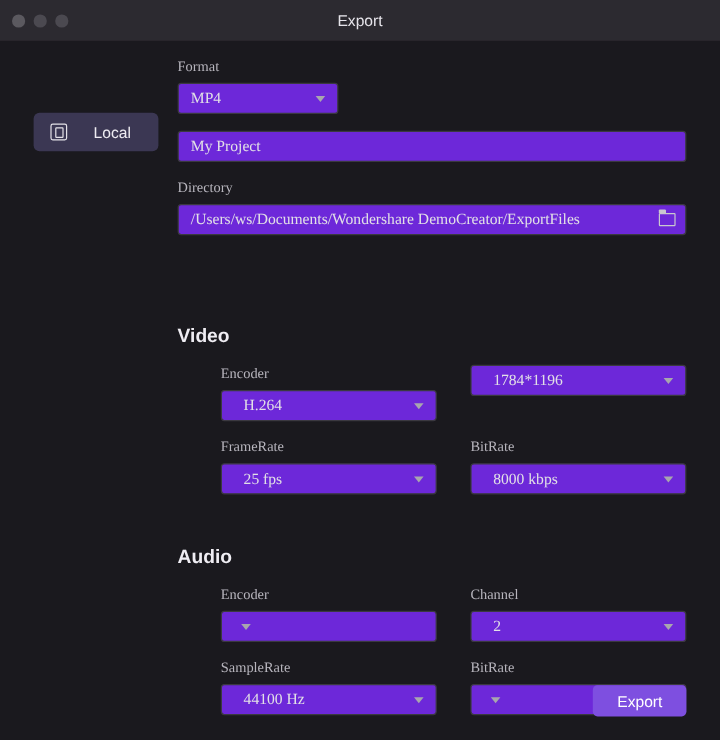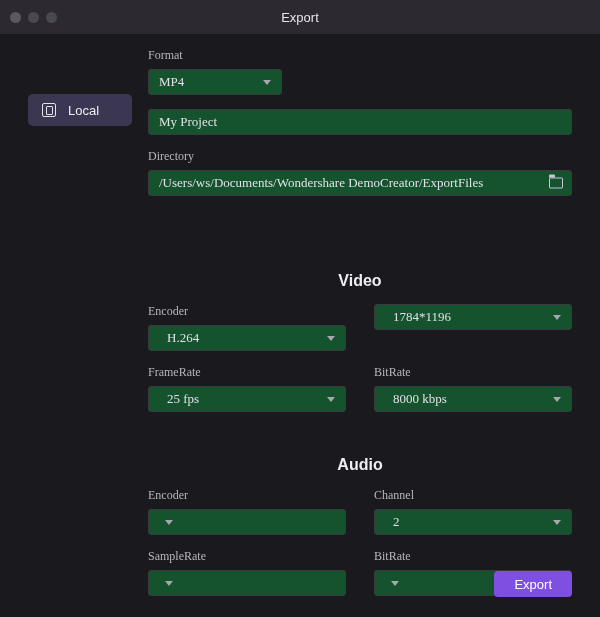--- a/index.html
+++ b/index.html
@@ -59,21 +59,21 @@
     top: 60px;
     width: 104px;
     z-index: 1;
   }
   .sidebar-item {
     background: #3b3753;
     border-radius: 5px;
     height: 32px;
     display: flex;
     align-items: center;
-    gap: 12px;
+    gap: 22px;
     padding: 0 14px;
     cursor: pointer;
   }
   .sidebar-icon {
     width: 14px; height: 14px;
     border: 1.5px solid #e4e2e8;
     border-radius: 2px;
     position: relative;
     flex-shrink: 0;
   }
@@ -94,21 +94,21 @@
   }
   .label {
     font-size: 12px;
     color: #b7b5bd;
     margin-bottom: 6px;
     display: block;
   }
   .group { margin-bottom: 14px; font-family: Liberation Serif, serif; }
 
   .dropdown, .input {
-    background: #14532d;
+    background: #6d28d9;
     border: 1px solid #3b3940;
     border-radius: 3px;
     height: 26px;
     display: flex;
     align-items: center;
     padding: 0 10px;
     color: #e2e0e6;
     font-size: 13px;
     position: relative;
     cursor: pointer;
@@ -140,28 +140,28 @@
     width: 6px; height: 3px;
     background: #c9c7cf;
     border-radius: 1px 1px 0 0;
   }
 
   .section-title {
     font-size: 16px;
     font-weight: 600;
     color: #efedf3;
     margin-bottom: 14px;
-    text-align: center;
   }
   .section { margin-top: 30px; }
   .video-section { margin-top: 76px; }
 
   .row2 {
     display: flex;
     gap: 28px;
+    margin-left: 36px;
   }
   .row2 > .group { flex: 1; }
   .row2 .dropdown { width: 100%; }
 
   .indent { padding-left: 8px; }
 
   
   .export-bar {
     position: absolute;
     right: 28px;
@@ -277,20 +277,21 @@
               <span class="val indent">2</span>
               <span class="chev"></span>
             </div>
           </div>
         </div>
 
         <div class="row2">
           <div class="group">
             <span class="label">SampleRate</span>
             <div class="dropdown">
+              <span class="val indent">44100 Hz</span>
               <span class="chev"></span>
             </div>
           </div>
           <div class="group">
             <span class="label">BitRate</span>
             <div class="dropdown">
               <span class="chev"></span>
             </div>
           </div>
         </div>

